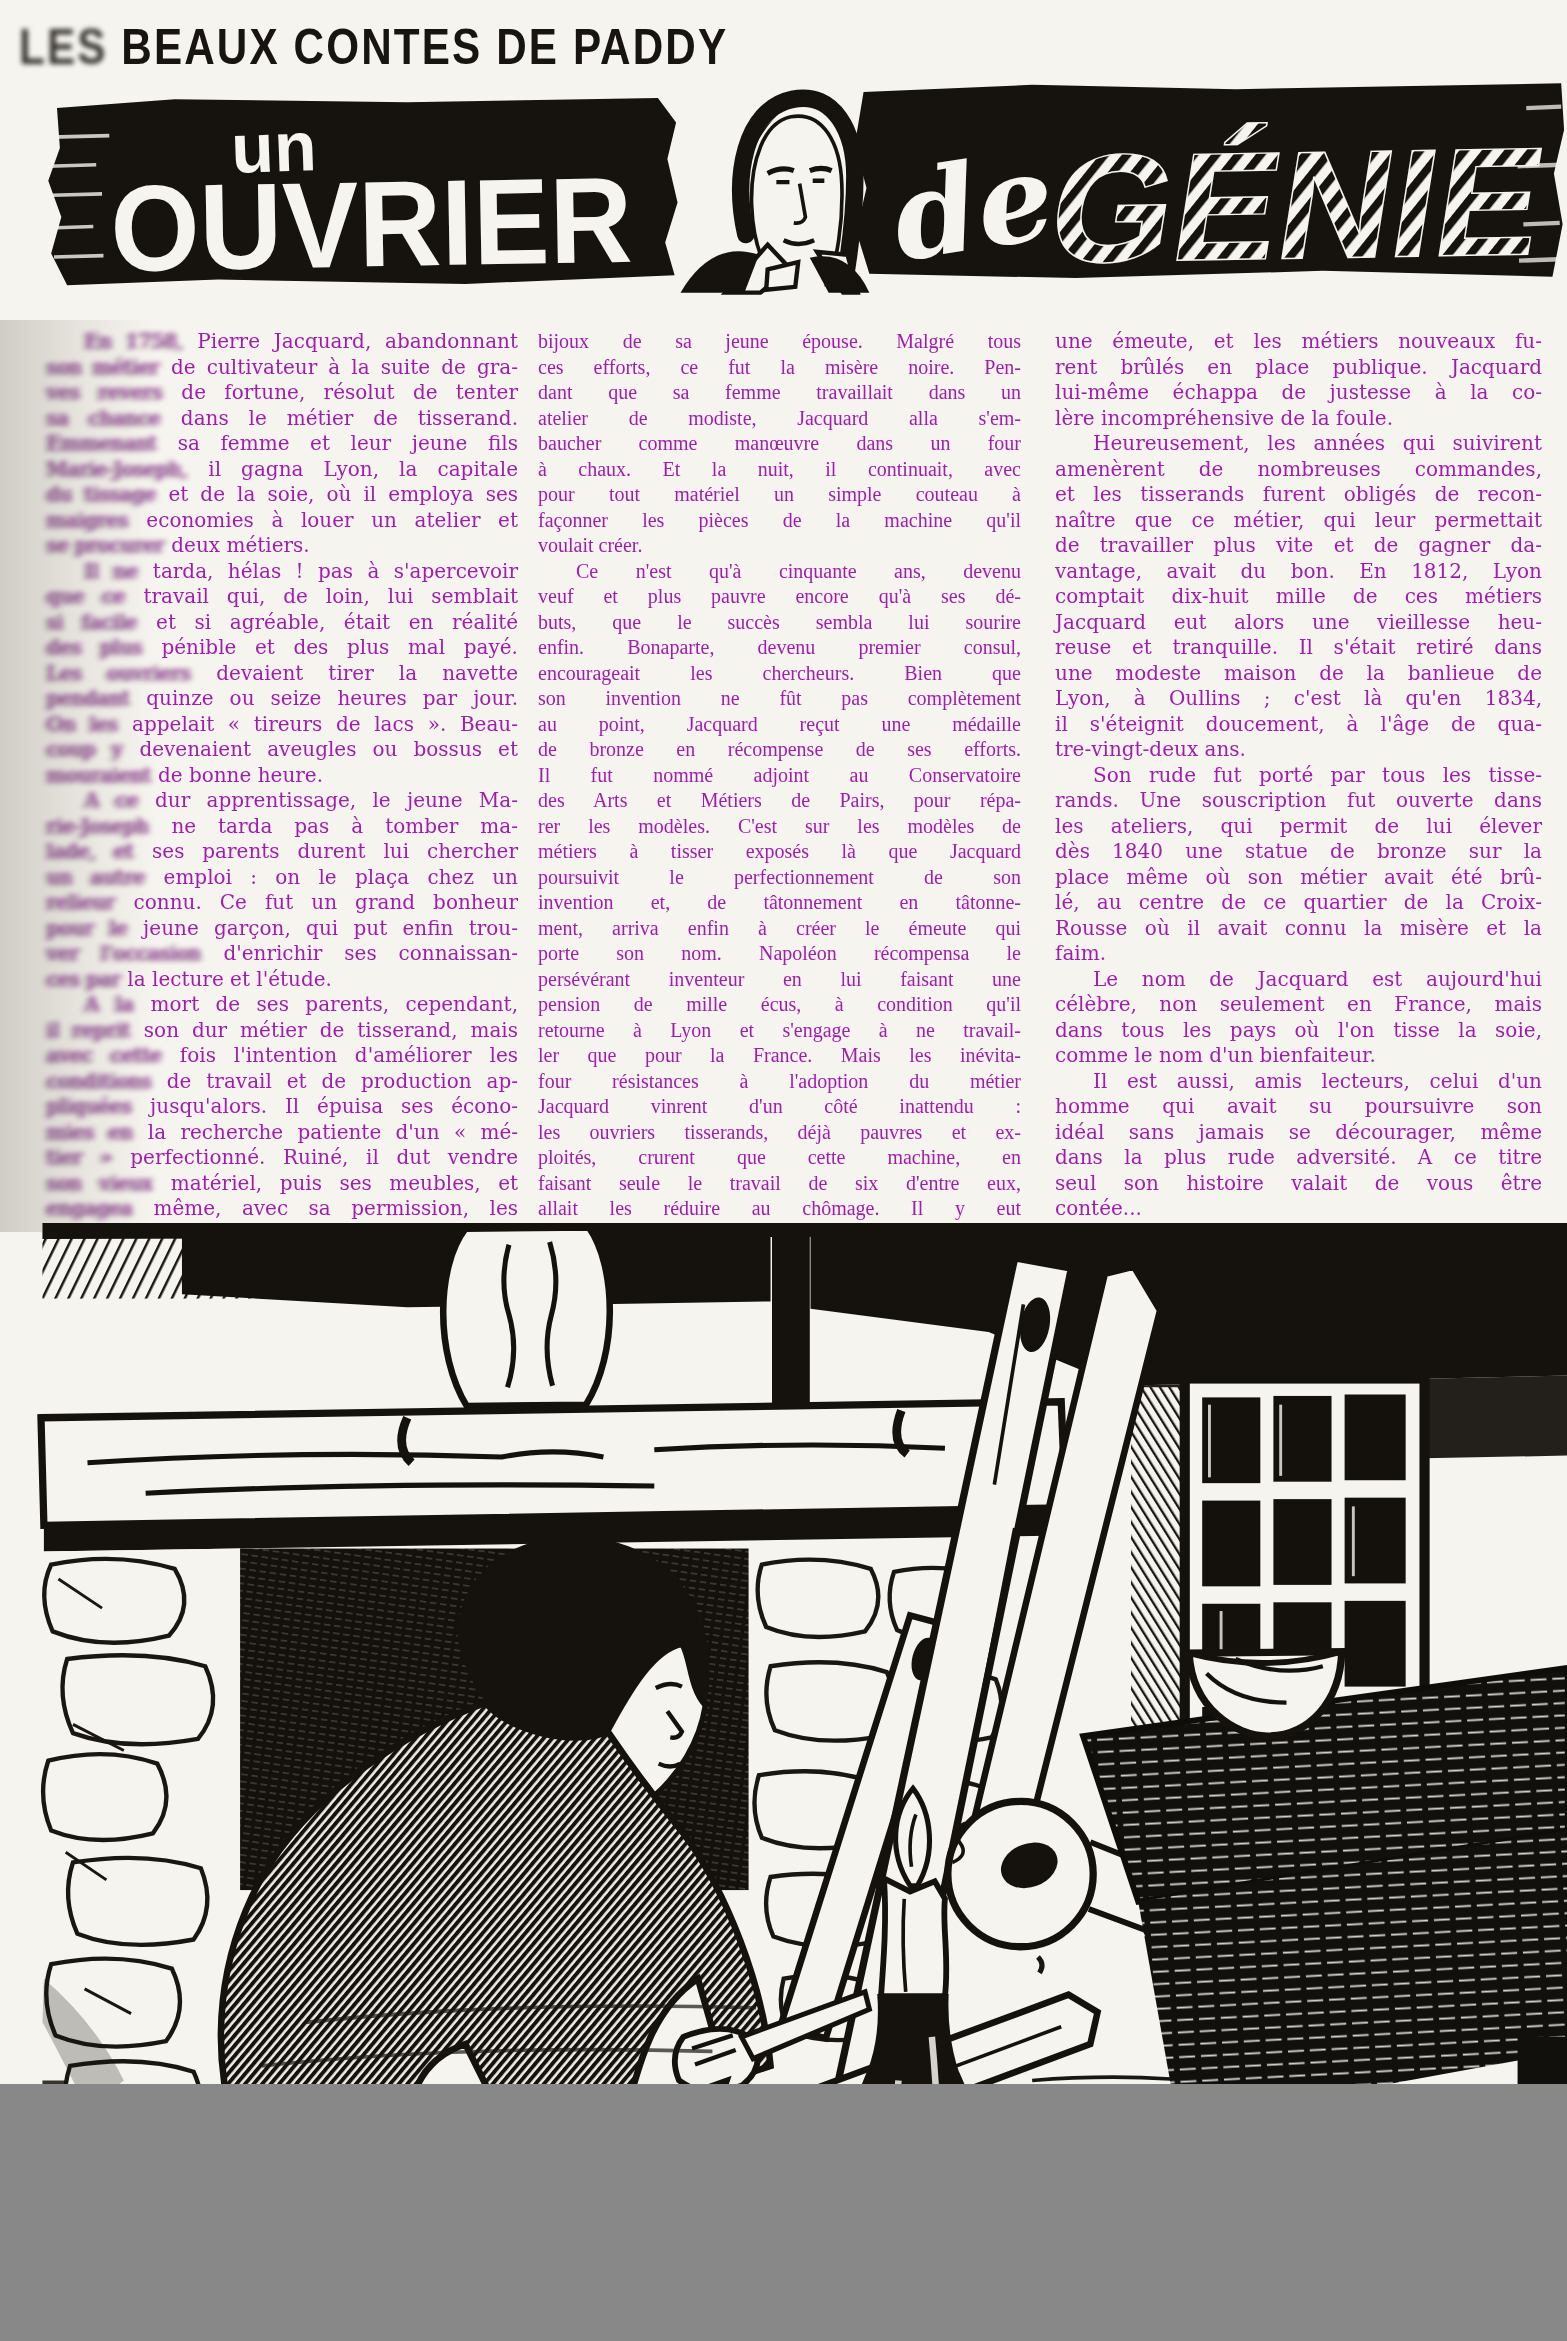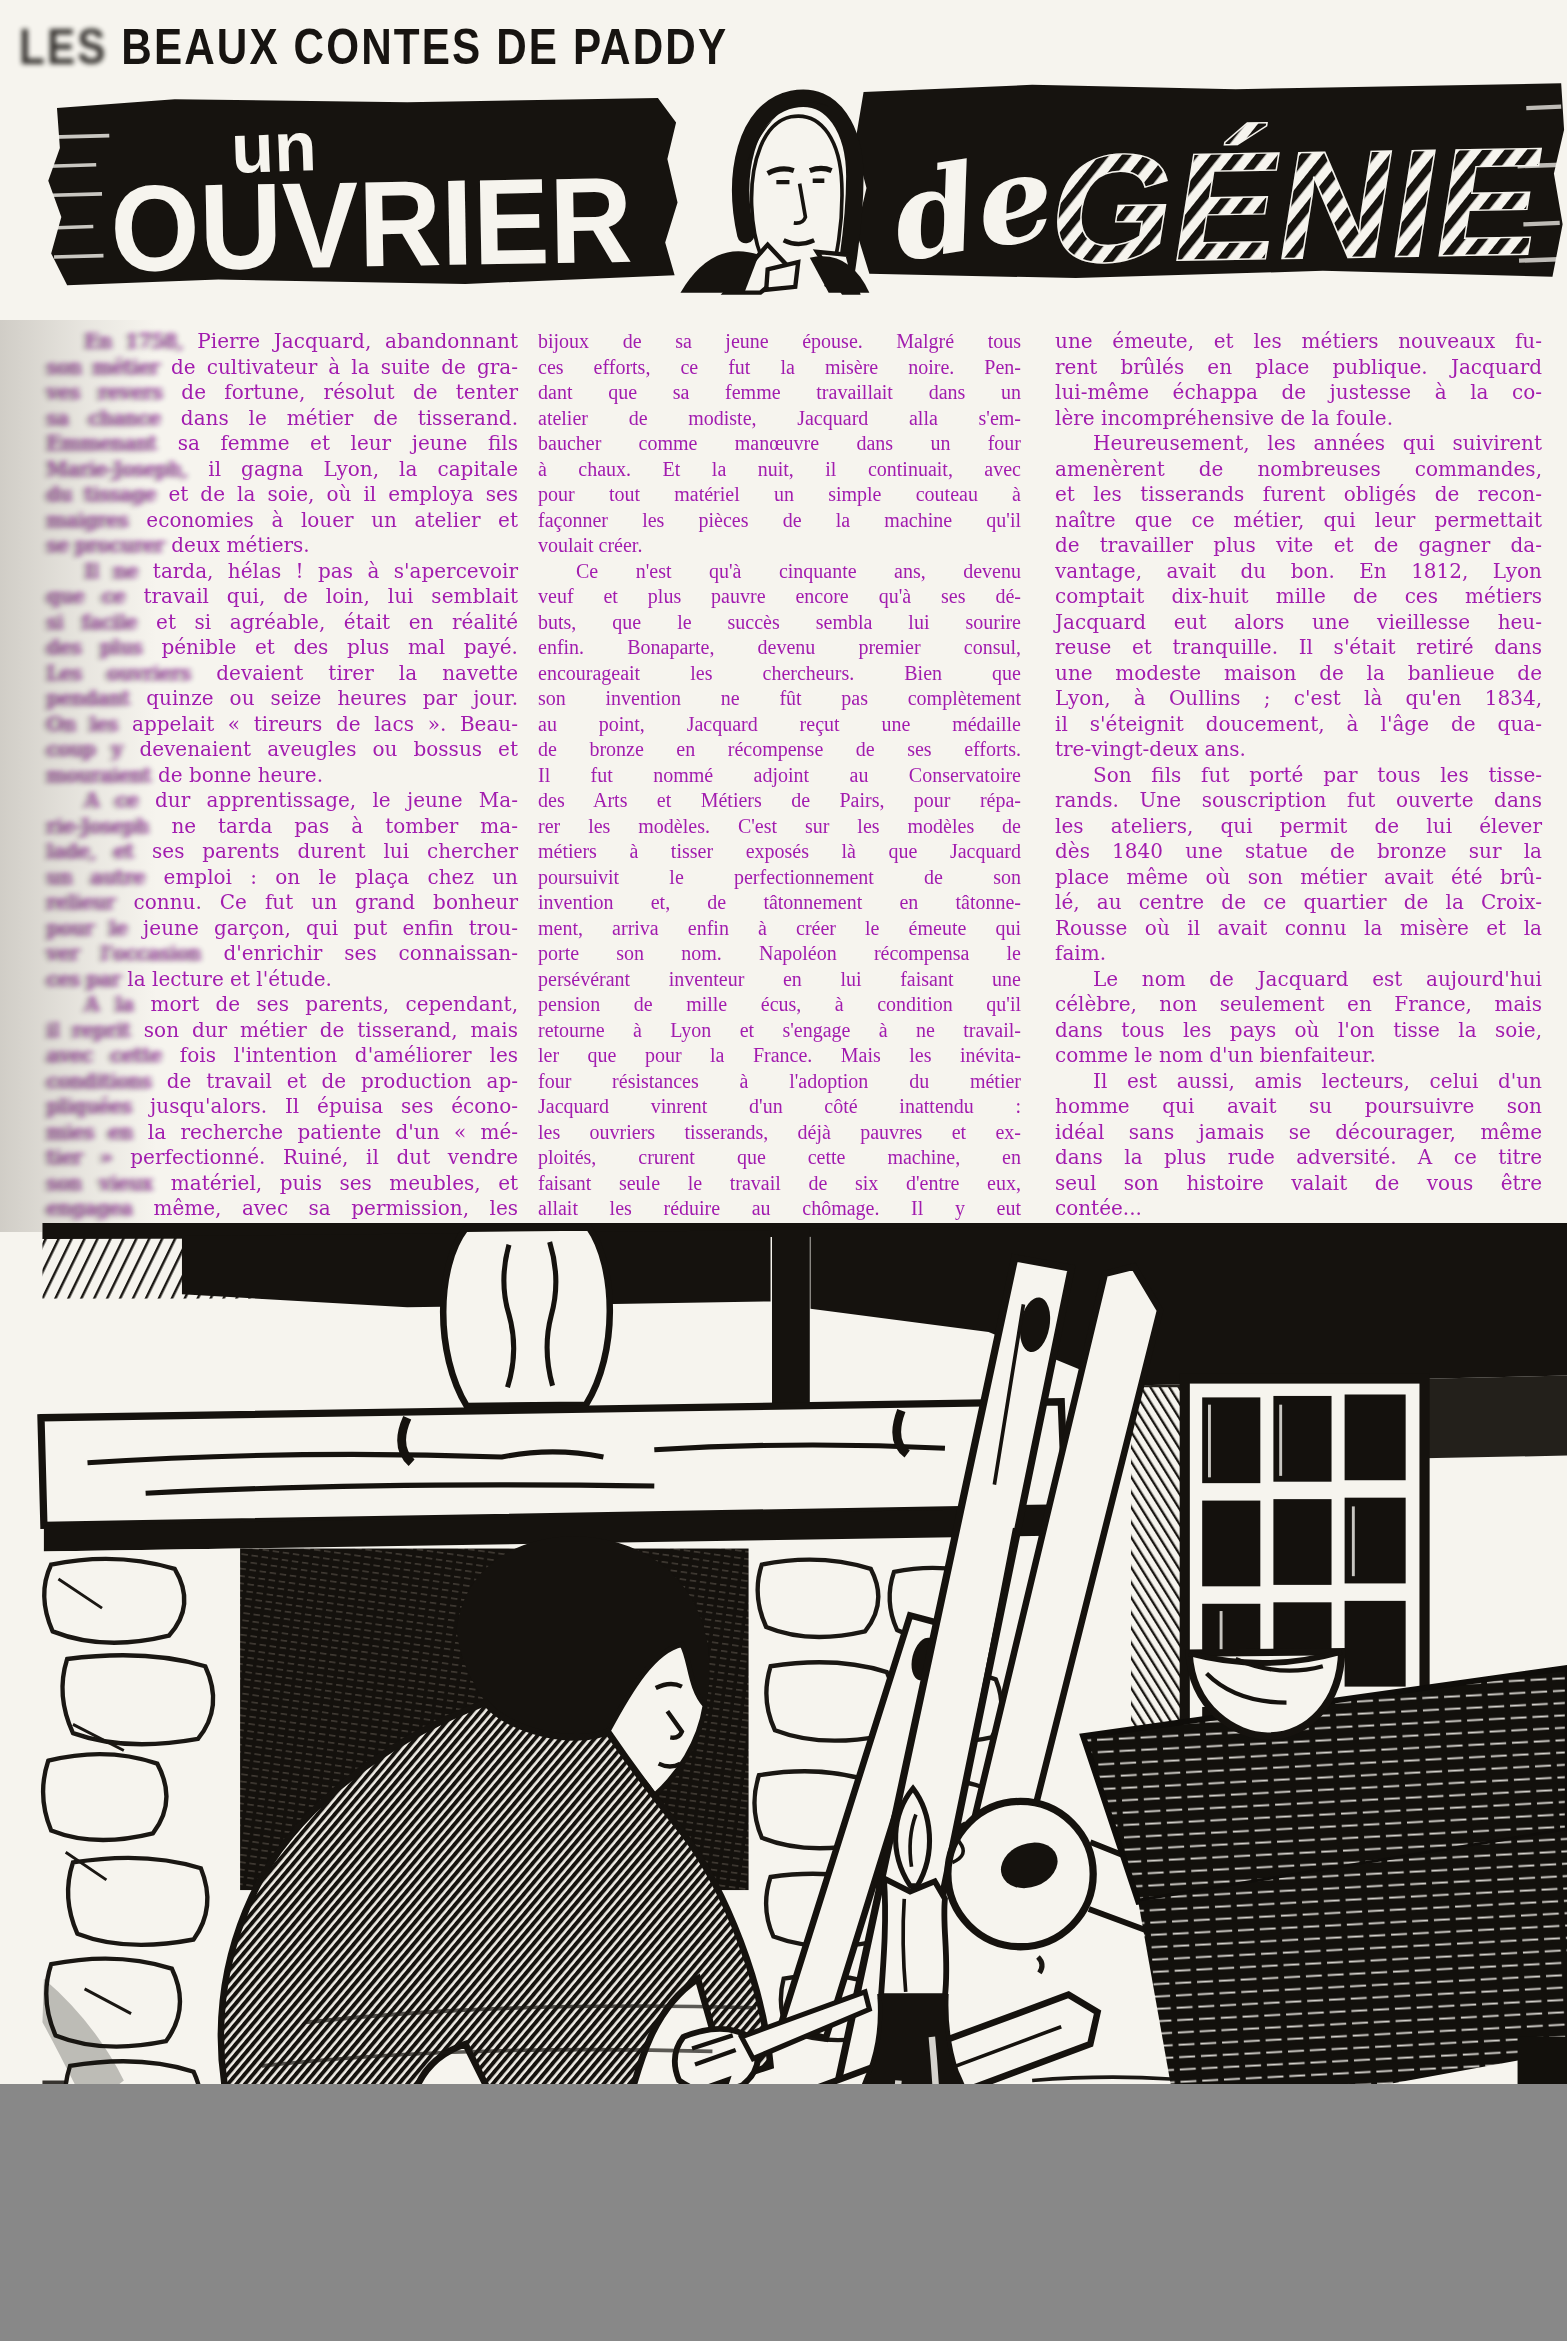--- a/index.html
+++ b/index.html
@@ -171,21 +171,21 @@
       <div class="line">naître que ce métier, qui leur permettait</div>
       <div class="line">de travailler plus vite et de gagner da-</div>
       <div class="line">vantage, avait du bon. En 1812, Lyon</div>
       <div class="line">comptait dix-huit mille de ces métiers</div>
       <div class="line">Jacquard eut alors une vieillesse heu-</div>
       <div class="line">reuse et tranquille. Il s'était retiré dans</div>
       <div class="line">une modeste maison de la banlieue de</div>
       <div class="line">Lyon, à Oullins ; c'est là qu'en 1834,</div>
       <div class="line">il s'éteignit doucement, à l'âge de qua-</div>
       <div class="line end">tre-vingt-deux ans.</div>
-      <div class="line par">Son fils fut porté par tous les tisse-</div>
+      <div class="line par">Son rude fut porté par tous les tisse-</div>
       <div class="line">rands. Une souscription fut ouverte dans</div>
       <div class="line">les ateliers, qui permit de lui élever</div>
       <div class="line">dès 1840 une statue de bronze sur la</div>
       <div class="line">place même où son métier avait été brû-</div>
       <div class="line">lé, au centre de ce quartier de la Croix-</div>
       <div class="line">Rousse où il avait connu la misère et la</div>
       <div class="line end">faim.</div>
       <div class="line par">Le nom de Jacquard est aujourd'hui</div>
       <div class="line">célèbre, non seulement en France, mais</div>
       <div class="line">dans tous les pays où l'on tisse la soie,</div>

